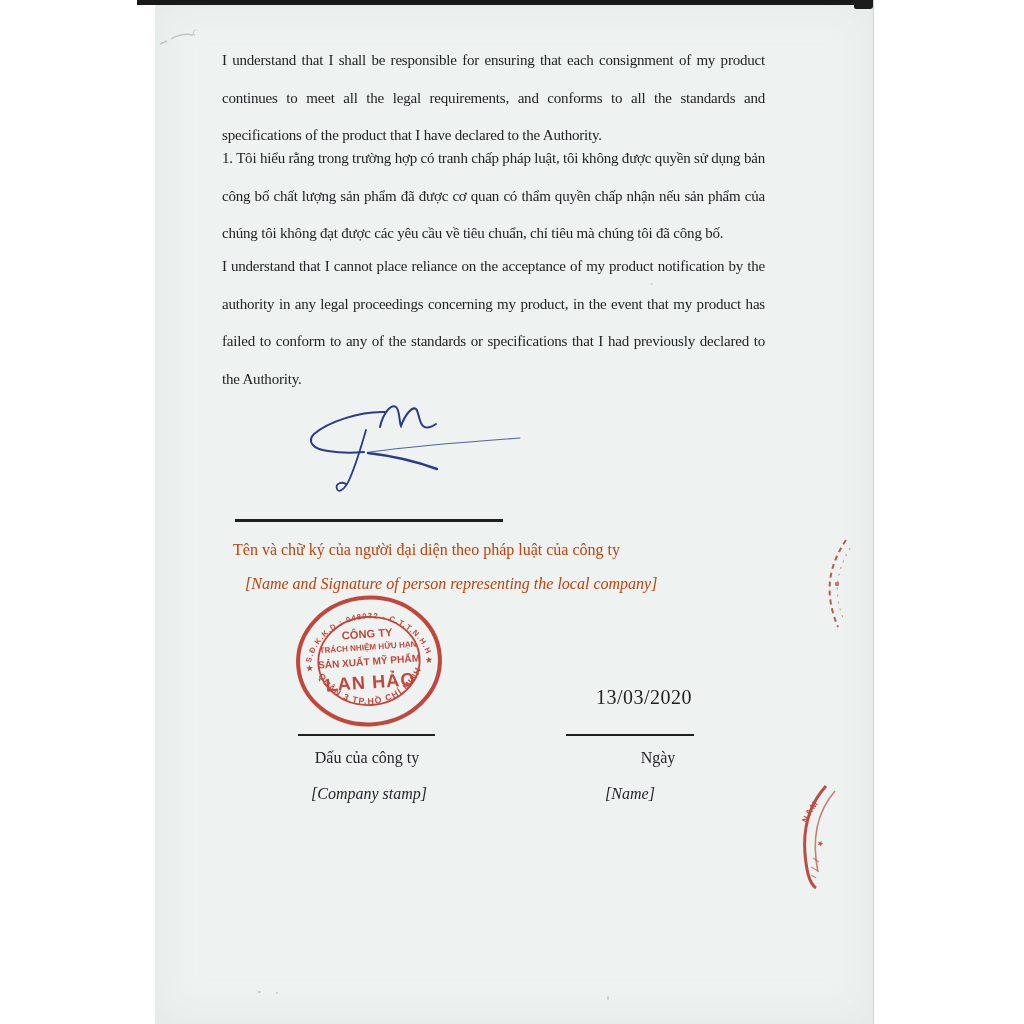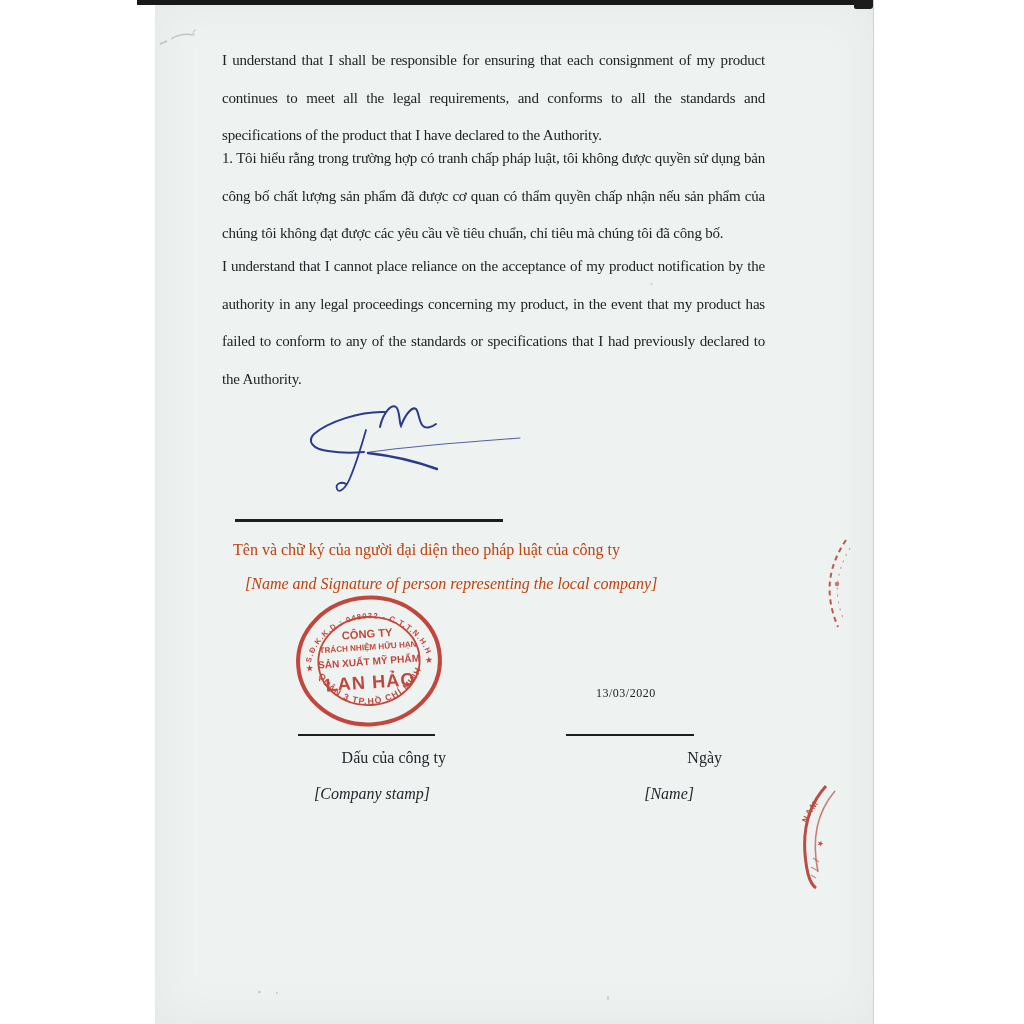--- a/index.html
+++ b/index.html
@@ -22,23 +22,23 @@
   }
   .para{
     position:absolute;left:222px;width:543px;
     font-size:15px;line-height:37.5px;letter-spacing:-0.2px;
     text-align:justify;color:#222326;
   }
   .para.italic{}
   .rule{position:absolute;background:#1f1f1f;height:2px;}
   .label-line{position:absolute;font-size:16px;color:#c2410c;white-space:nowrap;}
   .label-line.italic{font-style:italic;}
-  .caption{position:absolute;font-size:16px;color:#24252a;text-align:right;}
+  .caption{position:absolute;font-size:16px;color:#24252a;text-align:center;}
   .caption.italic{font-style:italic;}
-  .date-value{position:absolute;font-size:12px;color:#222;letter-spacing:.5px;}
+  .date-value{position:absolute;font-size:20px;color:#222;letter-spacing:.5px;}
   .stamp-wrap{position:absolute;left:294px;top:594px;width:150px;height:134px;
     transform:rotate(-4deg);opacity:.93;}
   .sig-wrap{position:absolute;left:298px;top:396px;width:235px;height:105px;}
   .bleed-upper{position:absolute;left:812px;top:532px;width:48px;height:105px;opacity:.8;}
   .bleed-lower{position:absolute;left:790px;top:782px;width:62px;height:108px;opacity:.85;}
   .smudge{position:absolute;left:156px;top:26px;width:48px;height:26px;opacity:.65;}
   .speck{position:absolute;border-radius:50%;background:#9aa0a6;opacity:.5;}
   svg text{font-family:"Liberation Sans", sans-serif;}
 </style>
 </head>
@@ -93,21 +93,21 @@
   <text x="74" y="70" font-size="10" font-weight="bold" fill="#bf3a2f" text-anchor="middle">SẢN XUẤT MỸ PHẨM</text>
   <text x="74" y="93" font-size="18" font-weight="bold" fill="#bf3a2f" text-anchor="middle" letter-spacing="1">LAN HẢO</text>
 </svg>
 
 <div class="date-value" style="left:596px;top:686px;">13/03/2020</div>
 
 <div class="rule" style="left:298px;top:734px;width:137px;"></div>
 <div class="rule" style="left:566px;top:734px;width:128px;"></div>
 
 <div class="caption" style="left:288px;top:749px;width:158px;">Dấu của công ty</div>
-<div class="caption italic" style="left:272px;top:785px;width:158px;">[Company stamp]</div>
+<div class="caption italic" style="left:290px;top:785px;width:158px;">[Company stamp]</div>
 <div class="caption" style="left:594px;top:749px;width:128px;">Ngày</div>
 <div class="caption italic" style="left:566px;top:785px;width:128px;">[Name]</div>
 
 <svg class="bleed-upper" viewBox="0 0 48 105">
   <path d="M 34 8 C 16 35 12 62 26 95" fill="none" stroke="#b23128" stroke-width="2" stroke-dasharray="5 4"></path>
   <path d="M 38 16 C 25 38 21 60 31 86" fill="none" stroke="#b23128" stroke-width="1.1" stroke-dasharray="2 5" opacity=".6"></path>
   <circle cx="25" cy="52" r="2.2" fill="#b23128" opacity=".8"></circle>
 </svg>
 
 <svg class="bleed-lower" viewBox="0 0 62 108">

